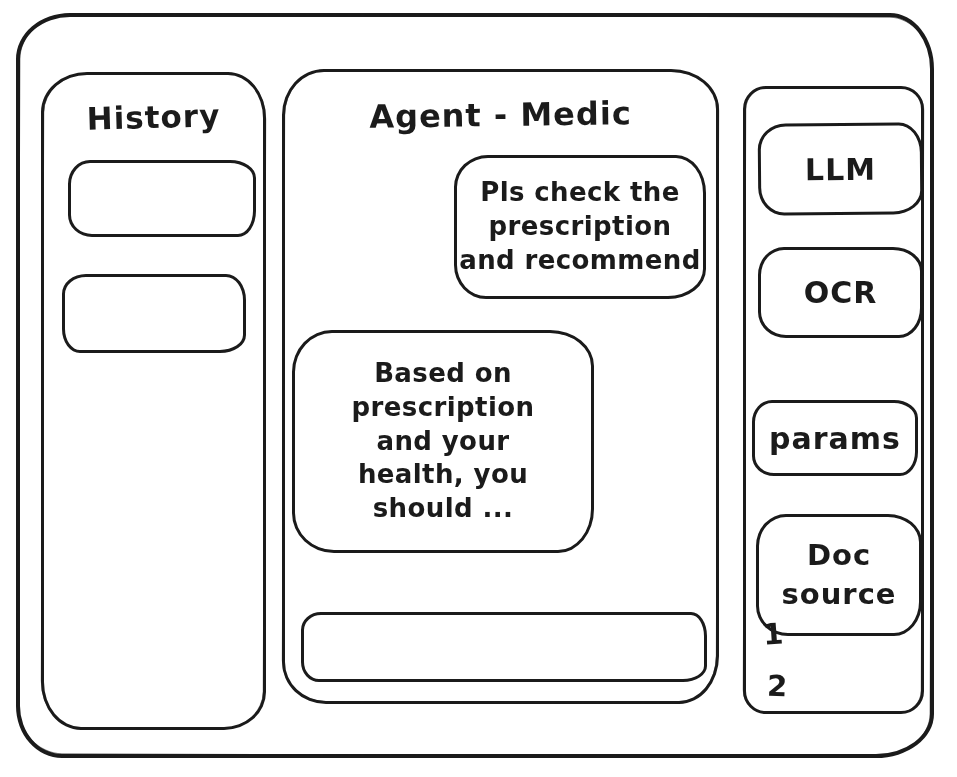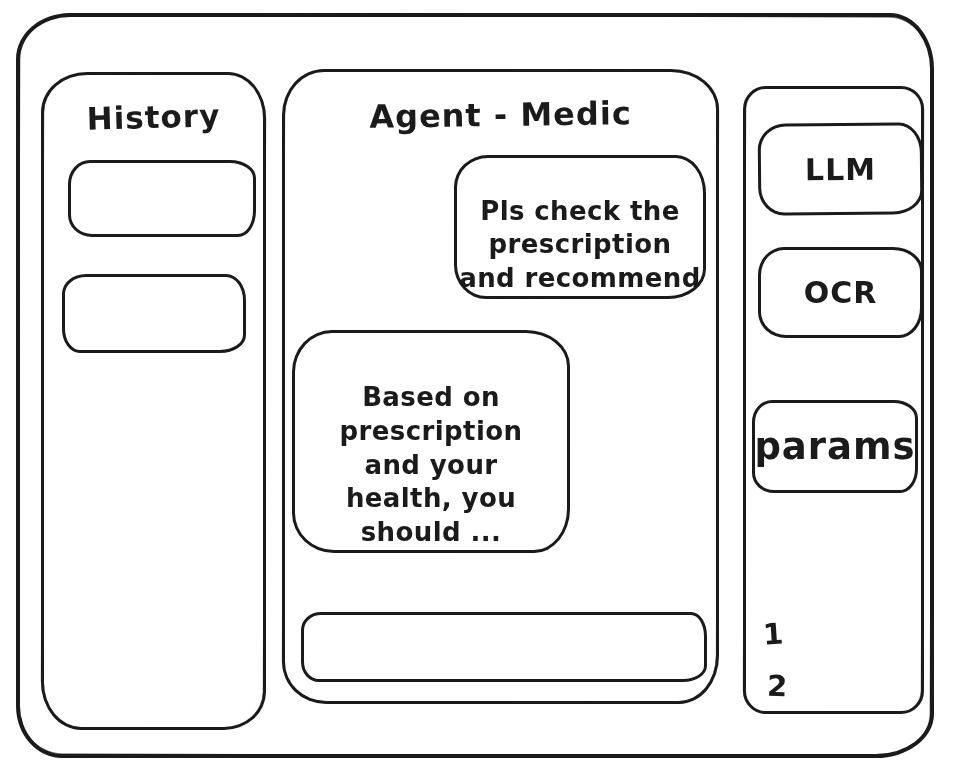--- a/index.html
+++ b/index.html
@@ -88,37 +88,37 @@
     font-weight: 600;
     letter-spacing: 1px;
     transform: rotate(-0.8deg);
   }
   .bubble {
     position: absolute;
     background: #ffffff;
     border: 3px solid #1b1b1b;
     box-sizing: border-box;
     display: flex;
-    align-items: flex-end;
+    align-items: center;
     justify-content: center;
     text-align: center;
     font-size: 26px;
     font-weight: 600;
     line-height: 1.3;
     letter-spacing: 0.4px;
   }
   .bubble-text { white-space: pre-line; }
   .bubble-user {
     right: 10px; top: 83px;
     width: 252px; height: 144px;
     border-radius: 34px 30px 38px 32px / 32px 38px 30px 34px;
   }
   .bubble-assistant {
     left: 7px; top: 258px;
-    width: 278px; height: 223px;
+    width: 302px; height: 223px;
     border-radius: 40px 44px 36px 42px / 42px 36px 44px 40px;
   }
   .chat-input {
     position: absolute;
     left: 16px; top: 540px;
     width: 406px; height: 70px;
     background: #ffffff;
     border: 3px solid #1b1b1b;
     box-sizing: border-box;
     border-radius: 20px 16px 24px 18px / 18px 24px 16px 20px;
@@ -155,23 +155,23 @@
     border-radius: 28px 24px 30px 26px / 26px 30px 24px 28px;
     transform: rotate(-0.5deg);
   }
   .btn-ocr {
     left: 12px; top: 158px;
     width: 165px; height: 91px;
     border-radius: 26px 30px 24px 28px / 28px 24px 30px 26px;
   }
   .btn-params {
     left: 6px; top: 311px;
-    width: 166px; height: 93px;
+    width: 166px; height: 76px;
     border-radius: 20px 24px 18px 22px / 22px 18px 24px 20px;
-    font-size: 37px;
+    font-size: 30px;
   }
   .btn-doc {
     left: 10px; top: 425px;
     width: 166px; height: 122px;
     border-radius: 30px 34px 28px 32px / 32px 28px 34px 30px;
     font-size: 29px;
     line-height: 1.35;
   }
   .btn-label { white-space: pre-line; }
   .doc-num {
@@ -223,18 +223,22 @@
     <div class="sk sk2 tools" style="left:723px; top:69px;border-radius:23px;">
       <div class="tool-btn sk2 btn-llm">
         <span class="btn-label">LLM</span>
       </div>
       <div class="tool-btn sk2 btn-ocr">
         <span class="btn-label">OCR</span>
       </div>
       <div class="tool-btn btn-params">
         <span class="btn-label">params</span>
       </div>
+      <div class="tool-btn sk2 btn-doc">
+        <span class="btn-label">Doc
+source</span>
+      </div>
       <div class="doc-num doc-num-1">1</div>
       <div class="doc-num doc-num-2">2</div>
     </div>
 
   </div>
 </div>
 
 </body></html>

